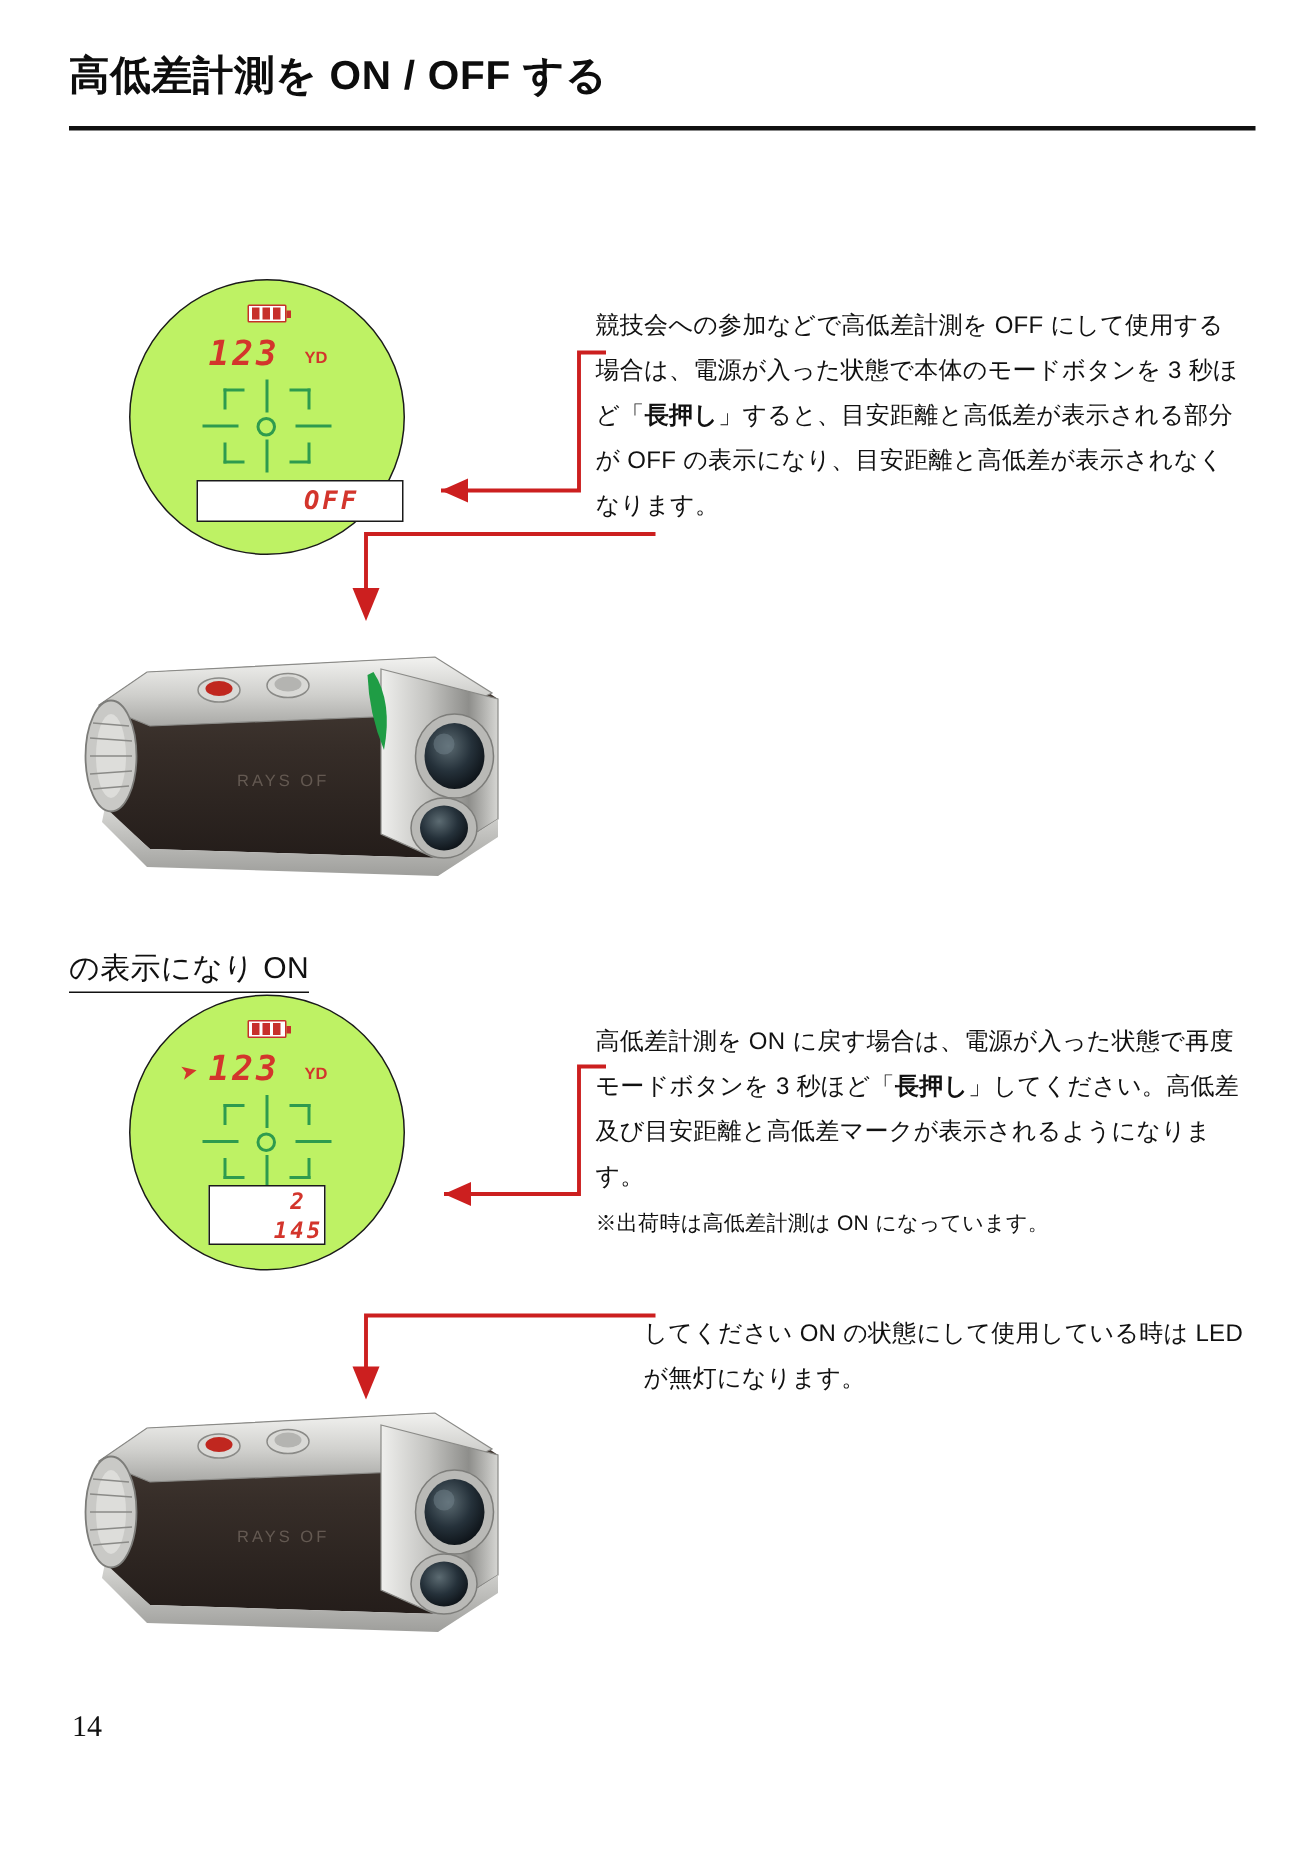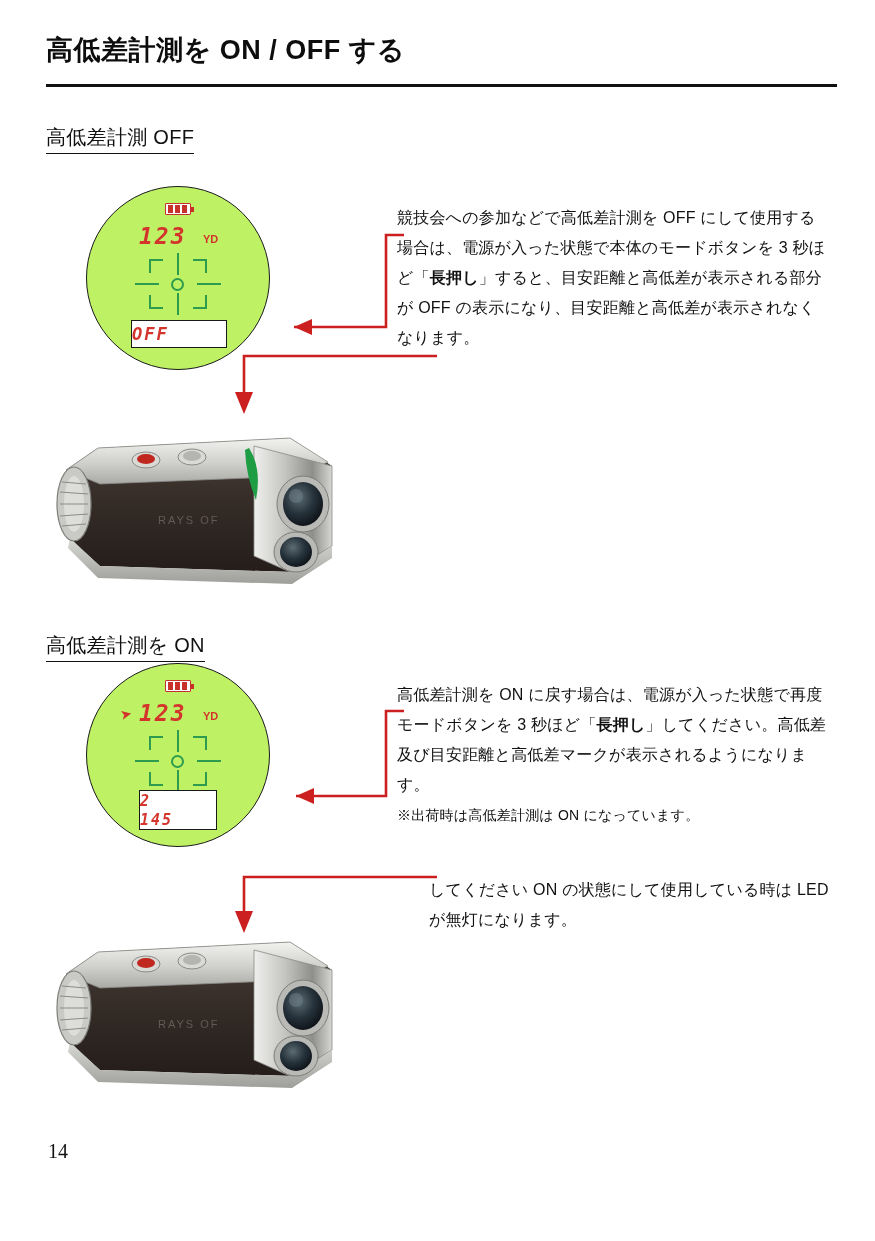--- a/index.html
+++ b/index.html
@@ -216,24 +216,26 @@
   .reticle .c-tl { left: 14px; top: 6px; border-right: none; border-bottom: none; }
   .reticle .c-tr { right: 14px; top: 6px; border-left: none; border-bottom: none; }
   .reticle .c-bl { left: 14px; bottom: 6px; border-right: none; border-top: none; }
   .reticle .c-br { right: 14px; bottom: 6px; border-left: none; border-top: none; }
 
   
   .display-box {
     position: absolute;
     border: 1.6px solid #1a1a1a;
     background: #ffffff;
+    text-align: center;
     font-family: "DejaVu Sans Mono", monospace;
     color: #d3352c;
     font-weight: bold;
     font-style: italic;
+    padding-left: 42px;
   }
   #box-off {
     left: 44px;
     top: 133px;
     width: 94px;
     height: 26px;
     line-height: 26px;
     font-size: 17px;
     letter-spacing: 2px;
   }
@@ -261,21 +263,20 @@
   .svg-layer { position: absolute; left: 0; top: 0; }
 </style>
 </head>
 <body>
 
 <div class="page">
 
   <div class="title">高低差計測を ON / OFF する</div>
   <div class="title-rule"></div>
 
-  <div id="sec-off" class="section-heading">高低差計測 OFF</div>
 
   <div id="scope-off" class="scope">
     <div class="scope-inner">
       <div class="battery">
           <i></i>
           <i></i>
           <i></i>
         </div>
       <div class="readout">123</div>
       <div class="readout-unit">YD</div>
@@ -367,21 +368,21 @@
       <ellipse cx="263" cy="108" rx="20" ry="22" fill="url(#lensA)"></ellipse>
       <ellipse cx="256" cy="100" rx="7" ry="7" fill="#6d7d86" opacity="0.55"></ellipse>
 
       <ellipse cx="256" cy="156" rx="22" ry="20" fill="#b9b9b6" stroke="#7d7d7a" stroke-width="1"></ellipse>
       <ellipse cx="256" cy="156" rx="16" ry="15" fill="url(#lensA)"></ellipse>
 
       <text x="118" y="128" font-family="Liberation Sans, sans-serif" font-size="11" fill="#6d625a" letter-spacing="2" opacity="0.85">RAYS OF</text>
     </svg>
   </div>
 
-  <div id="sec-on" class="section-heading">高低差計測を ON</div>
+  <div id="sec-on" class="section-heading">の表示になり ON</div>
 
   <div id="scope-on" class="scope">
     <div class="scope-inner">
       <div class="battery">
           <i></i>
           <i></i>
           <i></i>
         </div>
       <div class="slope-mark">➤</div>
       <div class="readout">123</div>

